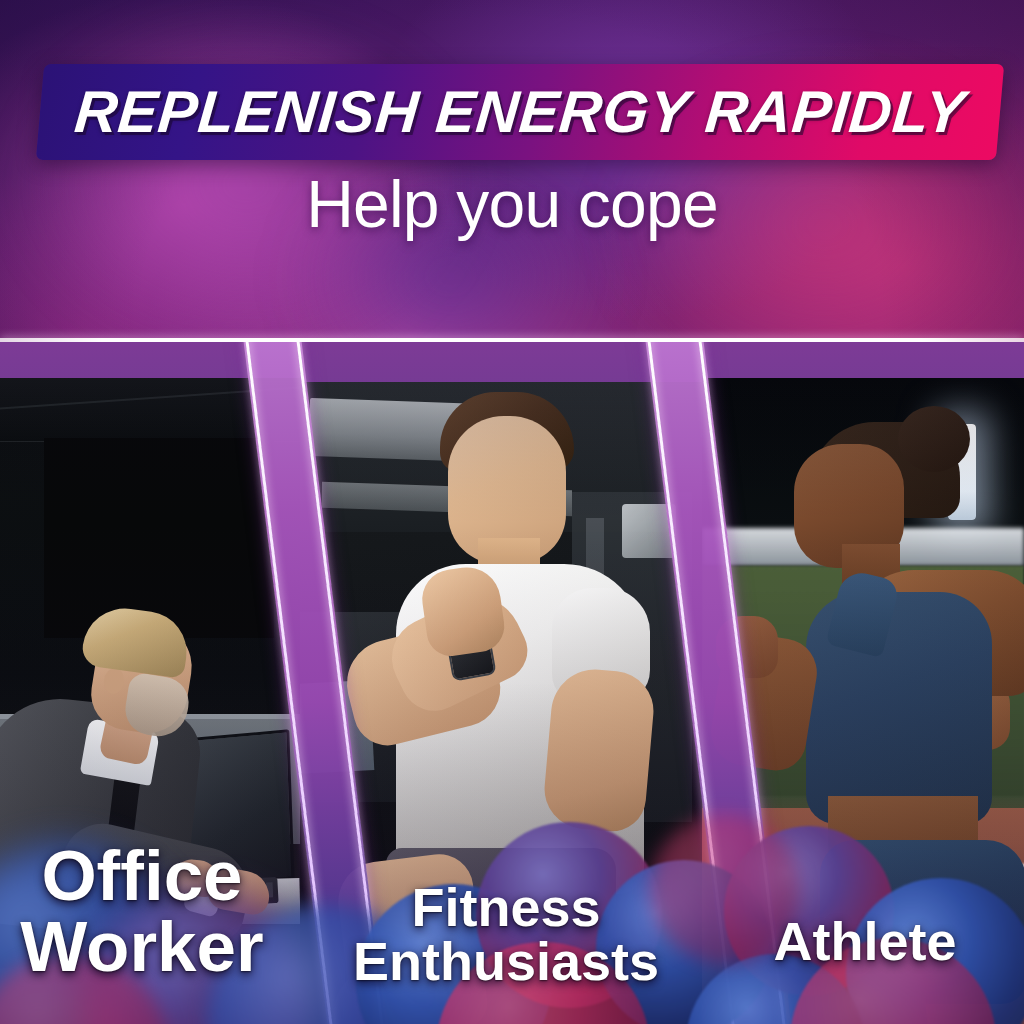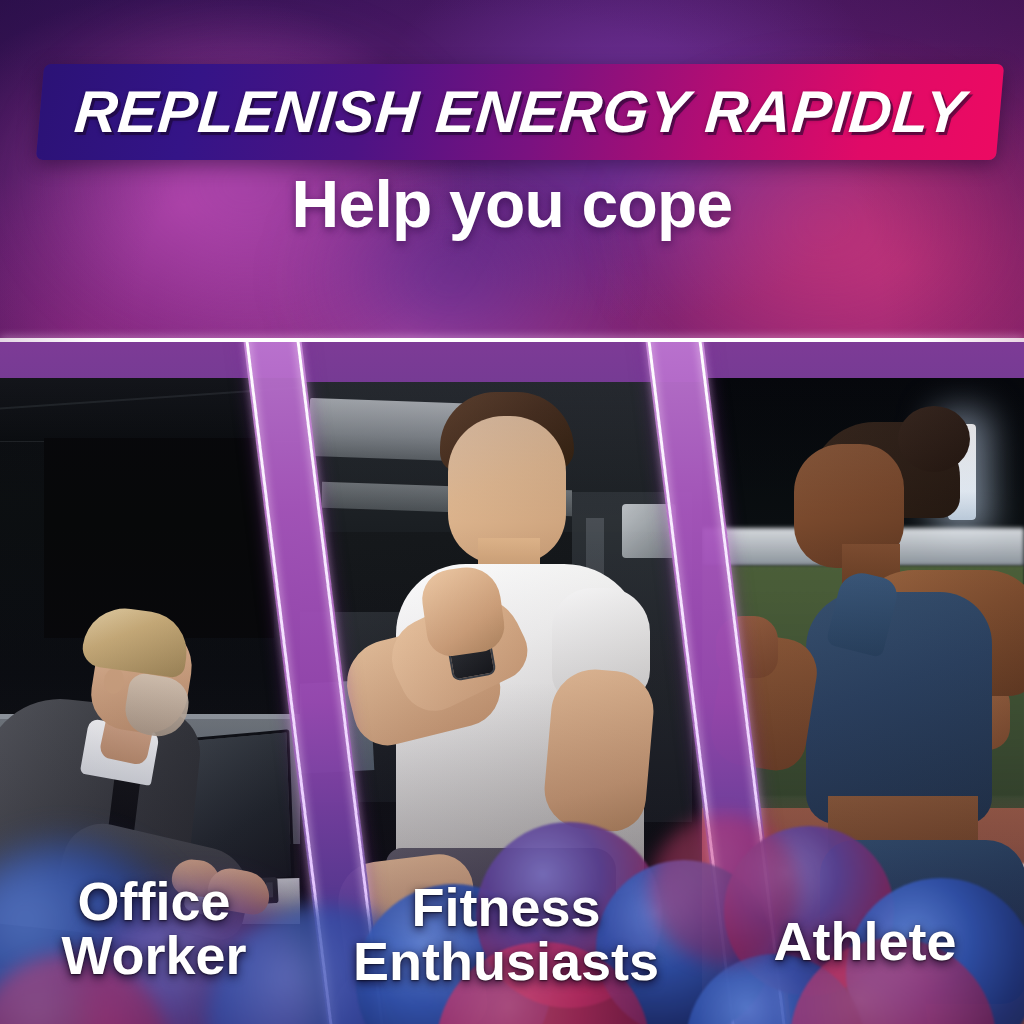--- a/index.html
+++ b/index.html
@@ -78,21 +78,21 @@
     white-space:nowrap;
     text-shadow:3px 3px 0 rgba(25,6,45,.55), 0 2px 4px rgba(0,0,0,.35);
     transform:skewX(-5deg);
   }
 
   .subhead{
     position:absolute;left:0;top:172px;width:1024px;
     text-align:center;
     color:#ffffff;
     font-size:66px;
-    font-weight:700;
+    font-weight:400;
     line-height:.98;
     letter-spacing:-.012em;
     text-shadow:0 3px 9px rgba(40,5,60,.55);
   }
   .subhead .l2{display:block;}
 
   .hr-line{
     position:absolute;left:0;top:338px;width:1024px;height:4px;
     background:linear-gradient(90deg,rgba(255,255,255,.82),#ffffff 10%,#ffffff 90%,rgba(255,255,255,.82));
     box-shadow:0 0 10px rgba(255,220,255,.75);
@@ -523,21 +523,21 @@
   
   .caption{
     position:absolute;
     color:#ffffff;
     font-weight:700;
     line-height:1.0;
     text-align:center;
     text-shadow:0 3px 10px rgba(10,0,25,.85), 0 1px 2px rgba(0,0,0,.6);
     white-space:pre-line;
   }
-  .cap1{left:24px;bottom:42px;width:260px;font-size:54px;}
+  .cap1{left:12px;bottom:42px;width:260px;font-size:71px;}
   .cap2{left:318px;bottom:36px;width:376px;font-size:54px;}
   .cap3{left:722px;bottom:56px;width:286px;font-size:54px;}
 </style>
 </head>
 <body>
 
 <div class="poster">
 
   <div class="bg-base"></div>
   <div class="bg-blur-1"></div>

